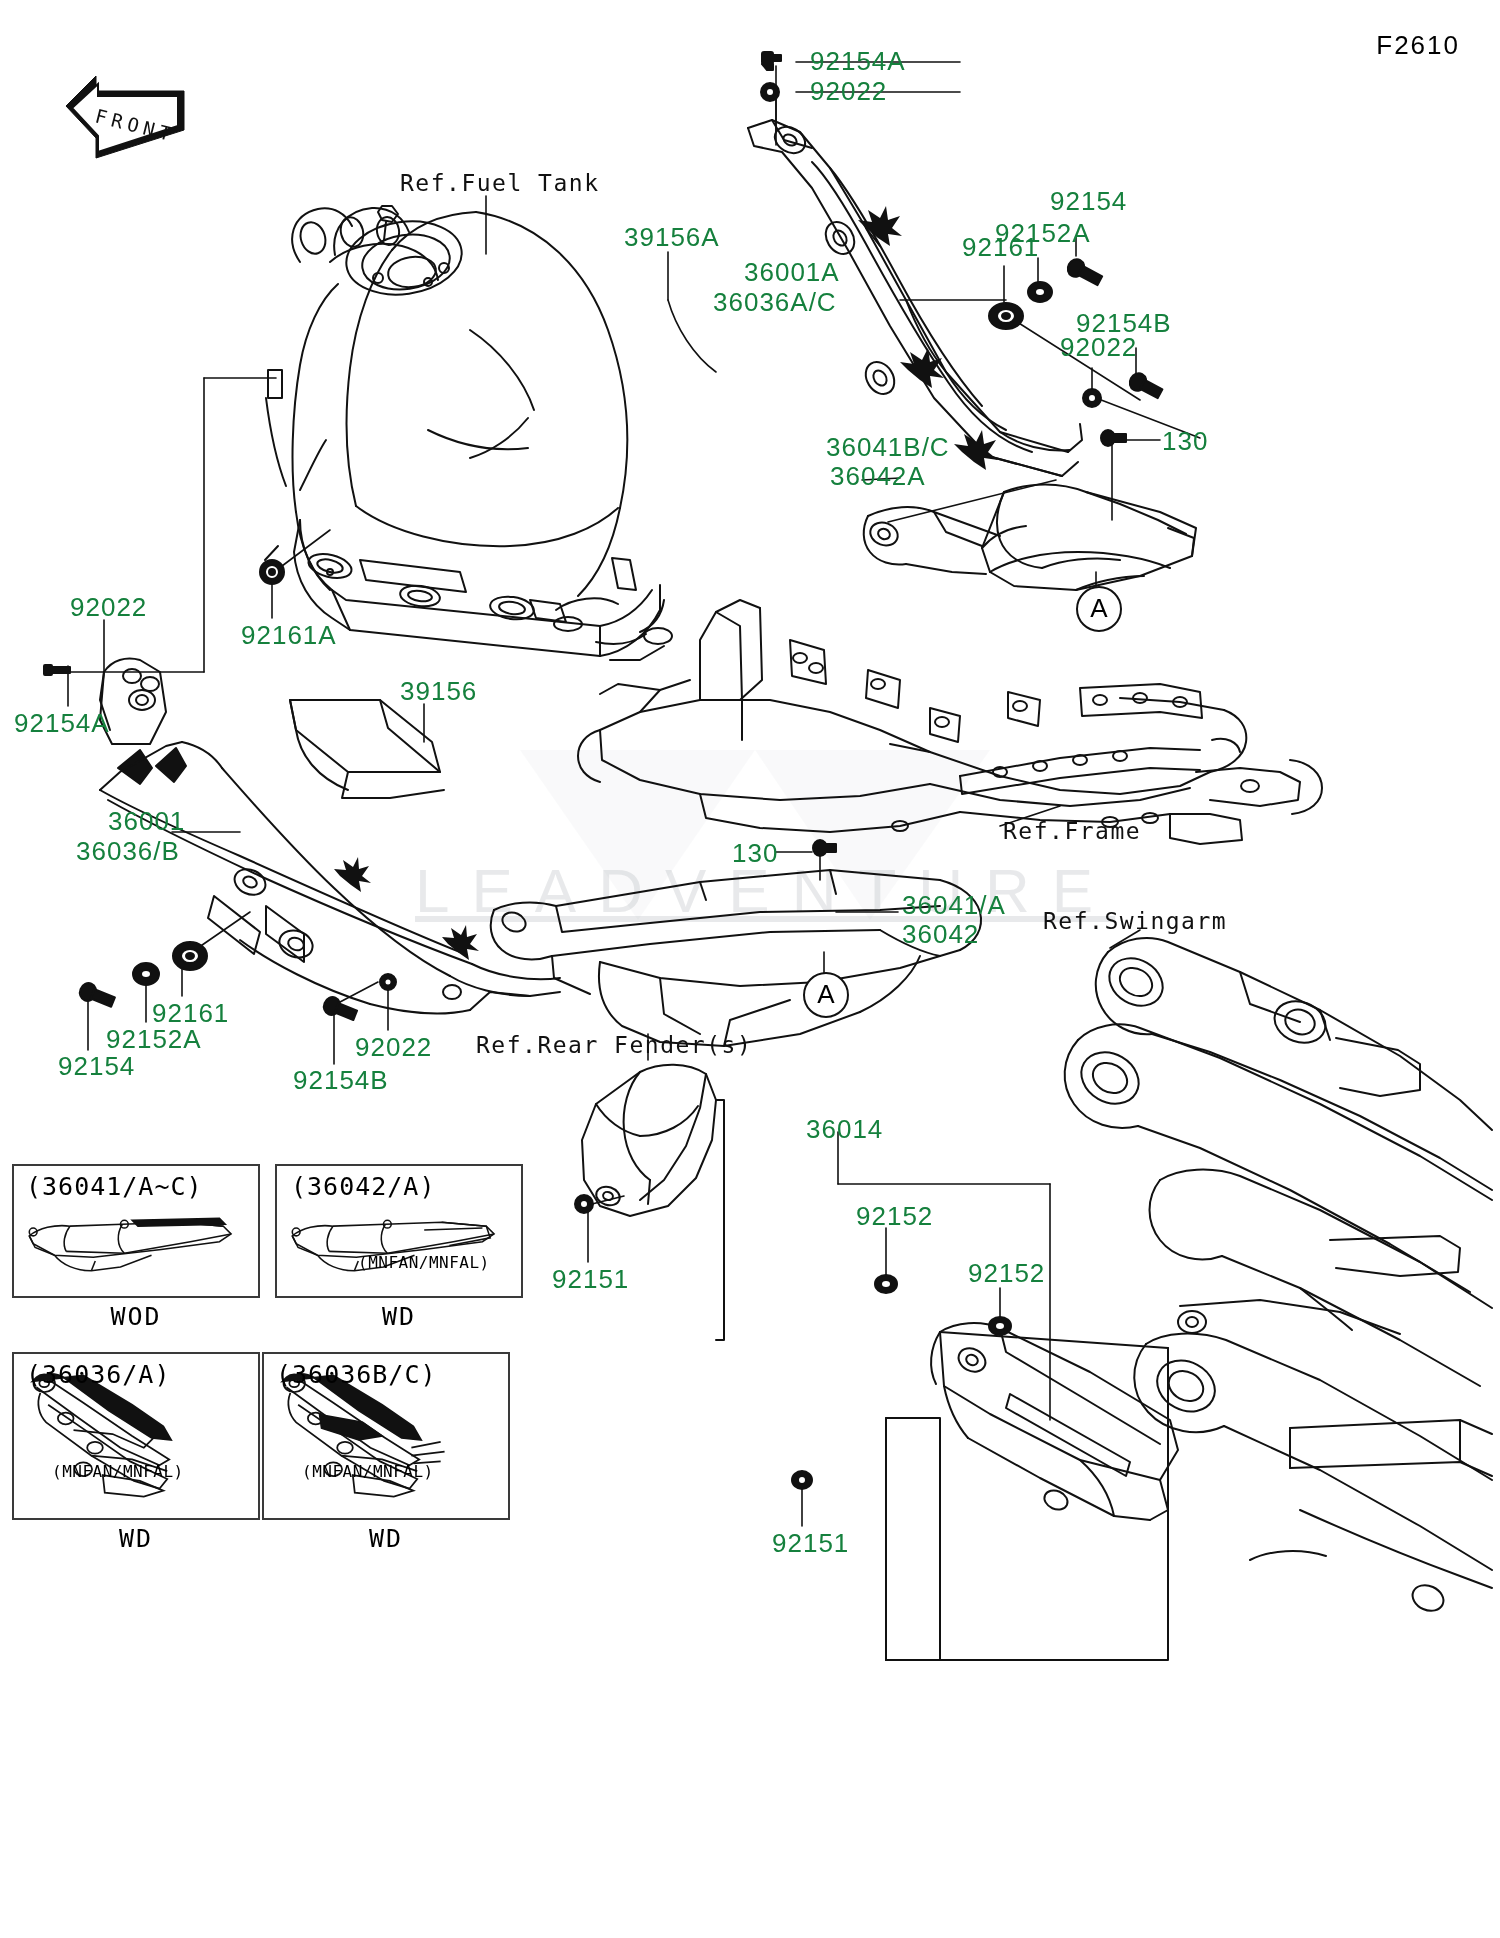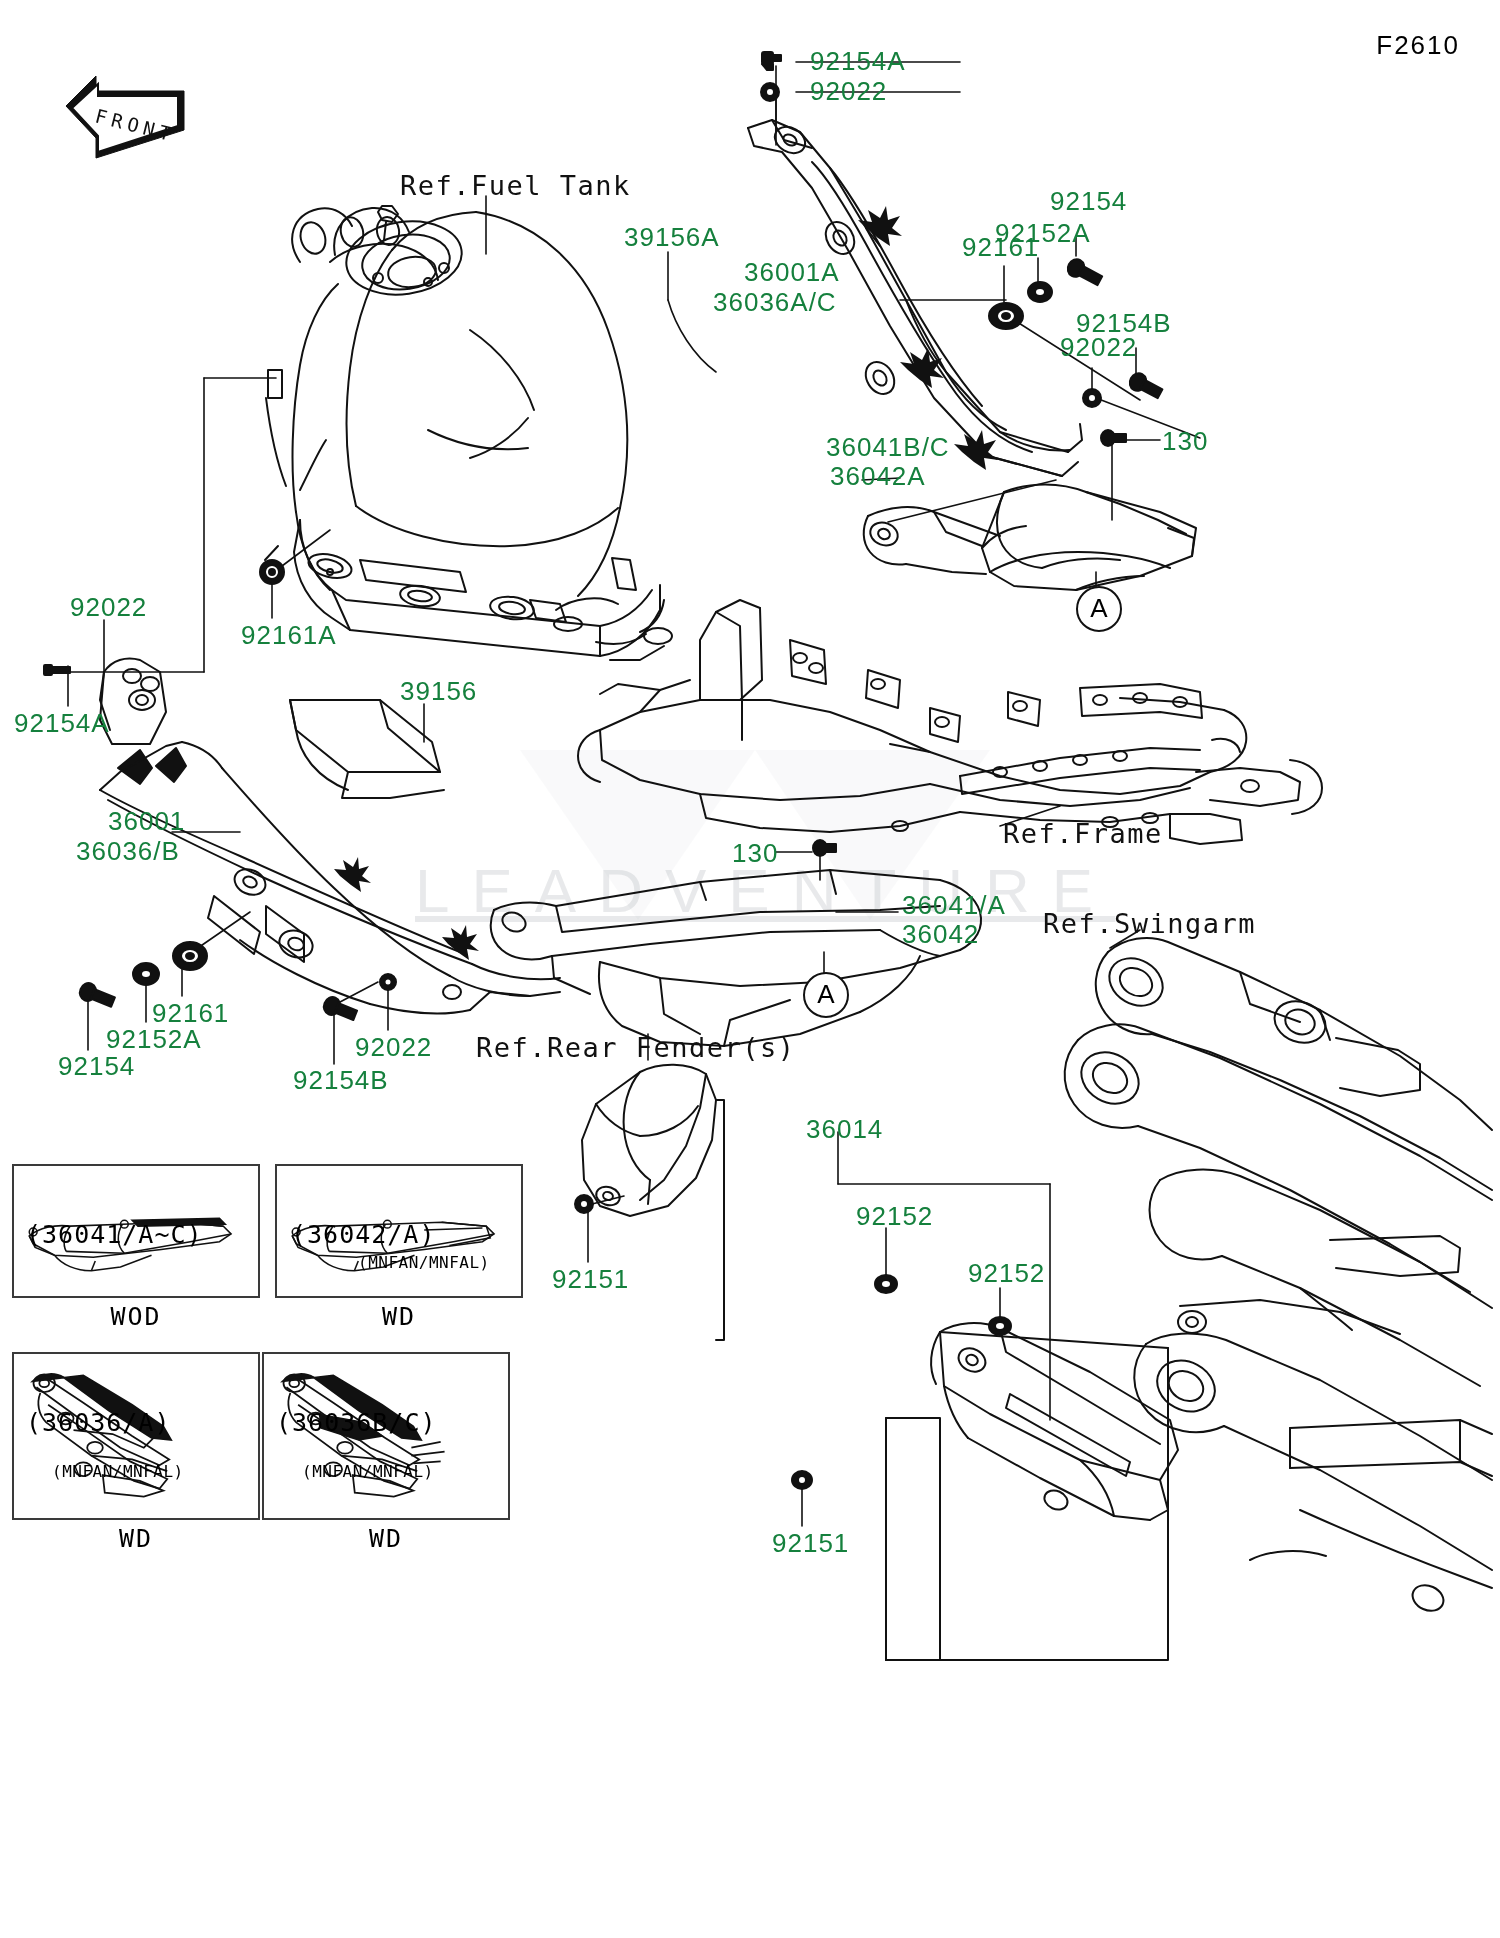--- a/index.html
+++ b/index.html
@@ -1,32 +1,32 @@
 <!DOCTYPE html>
 <html><head>
 <meta charset="utf-8">
 <title>Parts Diagram F2610</title>
 <style>
   html,body{margin:0;padding:0;background:#fff;}
   body{width:1500px;height:1938px;position:relative;overflow:hidden;
        font-family:"DejaVu Sans Mono","Liberation Mono",monospace;color:#000;}
   .stage{position:absolute;left:0;top:0;width:1500px;height:1938px;}
   svg.art{position:absolute;left:0;top:0;width:1500px;height:1938px;overflow:visible;}
-  .lbl{position:absolute;white-space:pre;font-size:27px;letter-spacing:1.5px;
+  .lbl{position:absolute;white-space:pre;font-size:23px;letter-spacing:1.5px;
        font-family:"DejaVu Sans Mono","Liberation Mono",monospace;color:#111;line-height:1.18;}
   .code{position:absolute;white-space:pre;font-size:26px;letter-spacing:1px;
         font-family:"Liberation Sans","DejaVu Sans",sans-serif;color:#15803d;line-height:1.2;}
   .sheet{position:absolute;right:40px;top:30px;font-size:26px;letter-spacing:2px;
          font-family:"Liberation Sans","DejaVu Sans",sans-serif;}
   .footer{position:absolute;left:0;bottom:8px;width:100%;text-align:center;
           font-size:21px;letter-spacing:1px;color:#222;
           font-family:"DejaVu Sans Mono","Liberation Mono",monospace;}
   .legend-box{position:absolute;border:2px solid #3a3a3a;box-sizing:border-box;background:transparent;}
   .legend-code{position:absolute;font-size:25px;letter-spacing:1px;white-space:pre;
-               font-family:"DejaVu Sans Mono","Liberation Mono",monospace;margin-top:48px;}
+               font-family:"DejaVu Sans Mono","Liberation Mono",monospace;}
   .legend-sub{position:absolute;font-size:16px;letter-spacing:0.5px;white-space:pre;
               font-family:"DejaVu Sans Mono","Liberation Mono",monospace;}
   .legend-cap{position:absolute;font-size:25px;letter-spacing:2px;white-space:pre;
               text-align:center;font-family:"DejaVu Sans Mono","Liberation Mono",monospace;}
   .wm{position:absolute;left:430px;top:740px;width:650px;height:190px;
       pointer-events:none;opacity:0.10;}
   .wm-txt{position:absolute;left:415px;top:855px;font-size:62px;letter-spacing:22px;
           color:#9aa0a6;opacity:0.22;font-family:"Liberation Sans","DejaVu Sans",sans-serif;text-decoration:underline;}
   .front-arrow{position:absolute;left:60px;top:58px;width:130px;height:115px;}
   .circA{position:absolute;width:42px;height:42px;border:2px solid #111;border-radius:50%;

